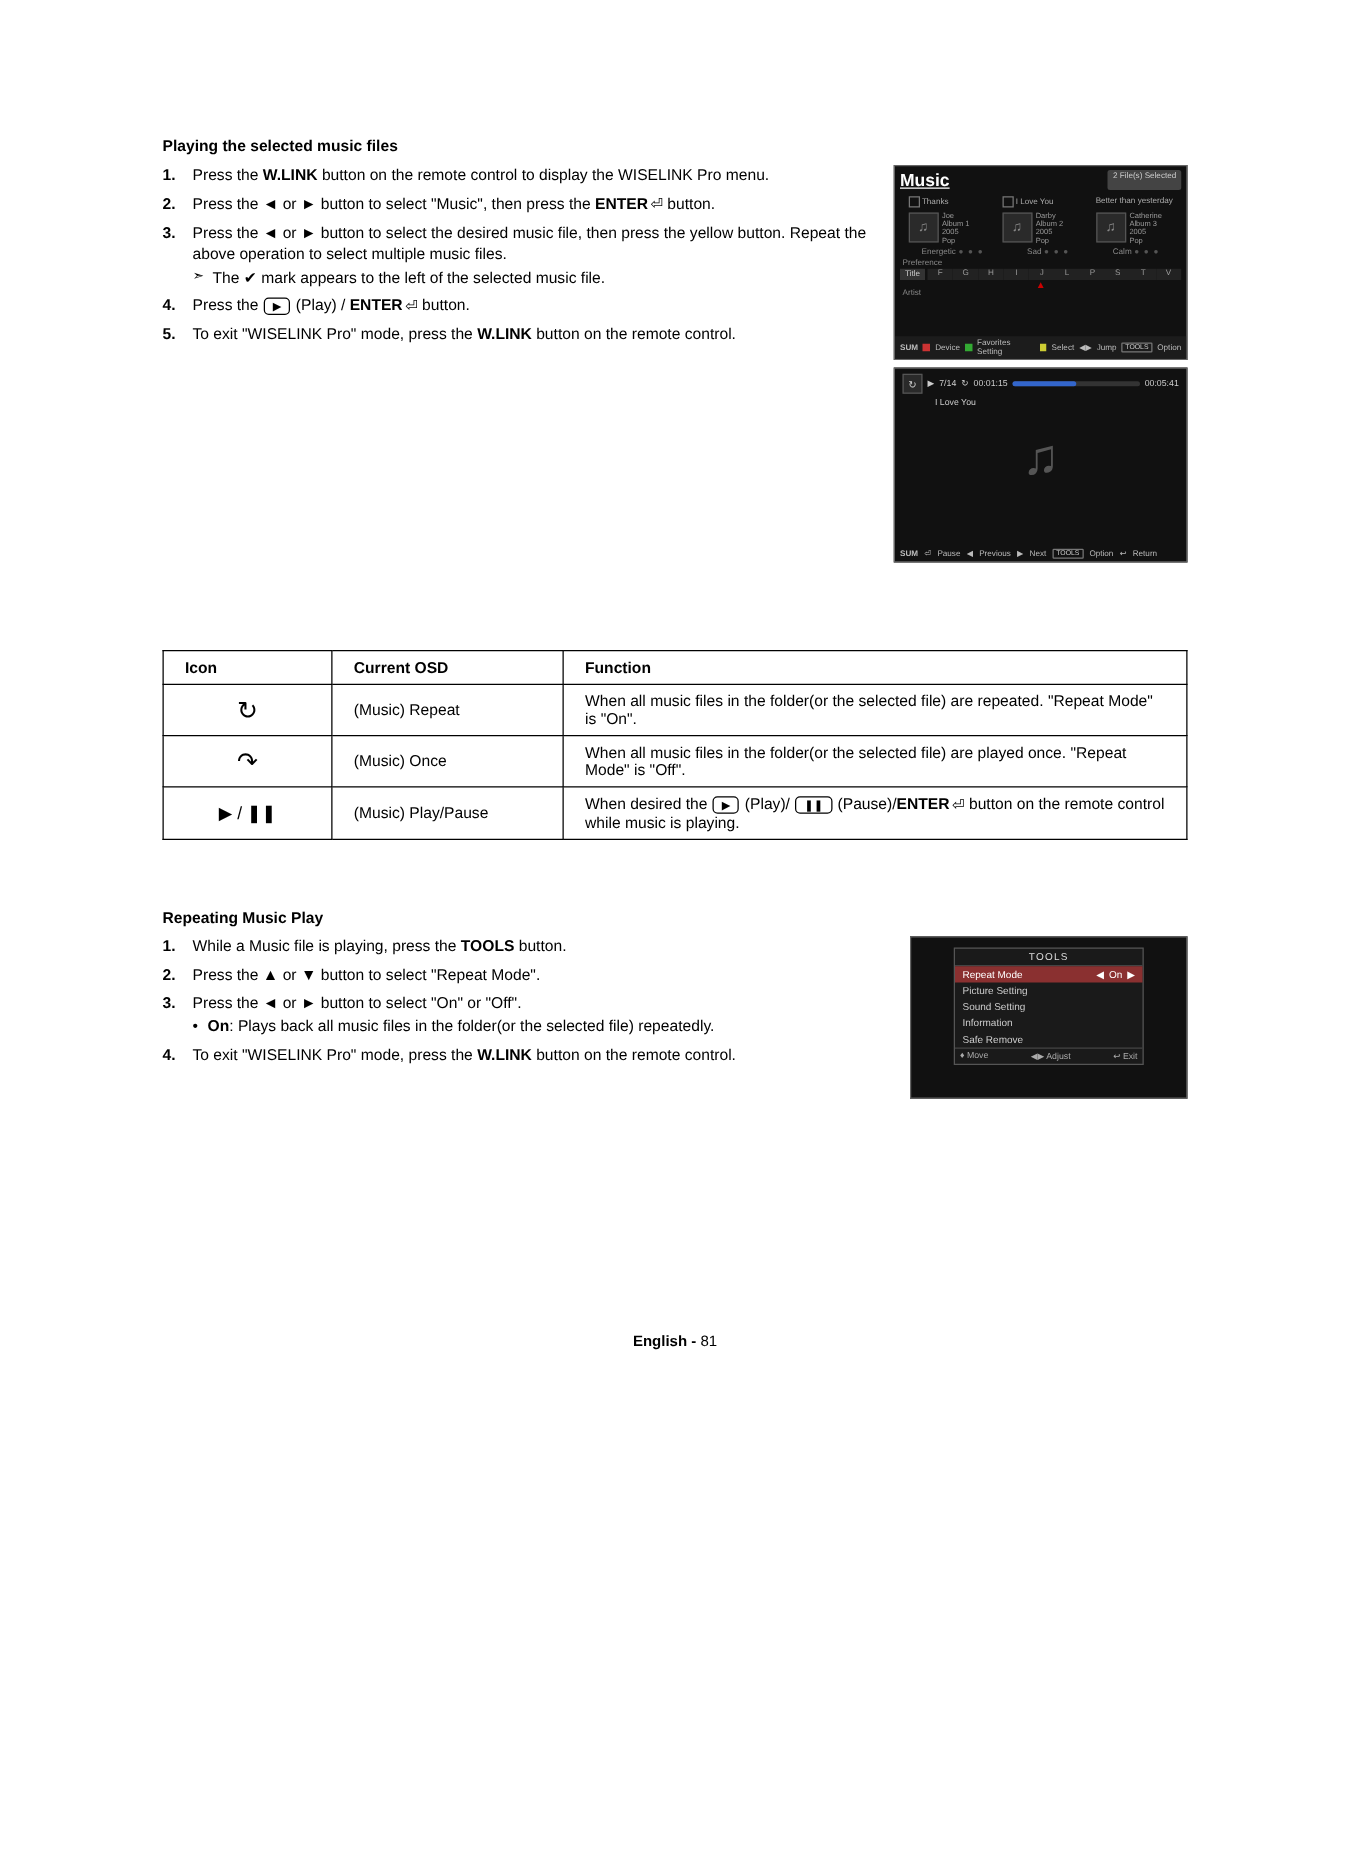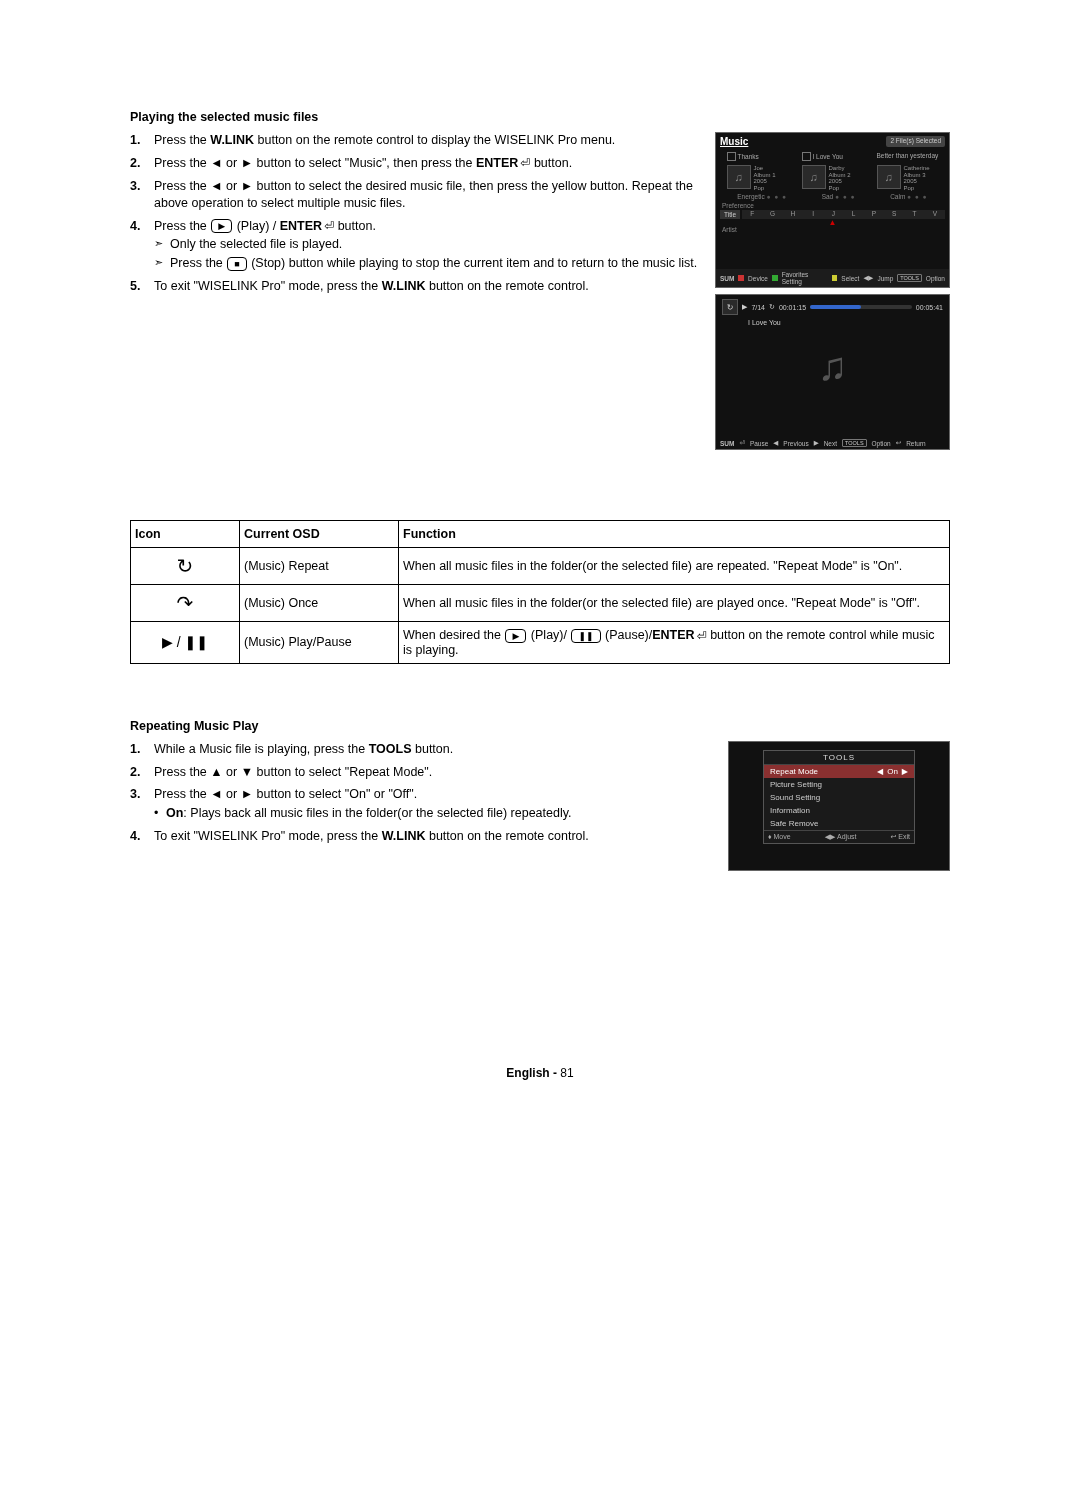--- a/index.html
+++ b/index.html
@@ -108,21 +108,21 @@
     border: 1px solid #666;
     background: #111;
     color: #ddd;
     font-size: 7.5px;
     box-sizing: border-box;
     position: relative;
     overflow: hidden;
   }
   .shot1 { height: 156px; margin-bottom: 6px; }
   .shot1 .titlebar { display:flex; justify-content:space-between; padding:3px 4px; }
-  .shot1 .titlebar .t { font-weight:bold; color:#fff; font-size:10px;text-decoration:underline; }
+  .shot1 .titlebar .t { font-weight:bold; color:#fff; font-size:14px;text-decoration:underline; }
   .shot1 .badge { background:#444; border-radius:2px; padding:1px 4px; font-size:6.5px; color:#ccc; }
   .shot1 .row { display:flex; justify-content:space-around; padding:2px 4px 0 4px; }
   .shot1 .card { width:62px; text-align:center; }
   .shot1 .card .hdr { display:flex; align-items:center; gap:2px; color:#aaa; font-size:6.5px; }
   .shot1 .card .hdr .chk { width:7px; height:7px; border:1px solid #777; }
   .shot1 .card .tile { display:flex; gap:3px; margin-top:2px; }
   .shot1 .card .tile .thumb { width:22px; height:22px; background:#2a2a2a; border:1px solid #555; display:flex; align-items:center; justify-content:center; color:#888; font-size:11px; }
   .shot1 .card .tile .meta { text-align:left; color:#999; font-size:6px; line-height:1.1; }
   .shot1 .moodrow { display:flex; justify-content:space-around; padding:0 4px; margin-top:2px; }
   .shot1 .mood { color:#888; font-size:6.5px; display:flex; gap:2px; align-items:center; }
@@ -149,21 +149,21 @@
   
   .info-section { margin-top: 70px; }
   table.icons {
     border-collapse: collapse;
     width: 100%;
     margin-top: 8px;
     font-size: 12.5px;
   }
   table.icons th, table.icons td {
     border: 1px solid #000;
-    padding: 6px 4px;
+    padding: 6px 17px;
     text-align: left;
     vertical-align: middle;
   }
   table.icons th { font-weight: bold; }
   table.icons td.icon-cell { text-align:center; font-size:20px; width:100px; }
   table.icons td.osd-cell { width:150px; }
 
   
   .repeat-section { margin-top: 55px; }
   .repeat-section .rt-block { display:flex; gap:12px; }
@@ -203,32 +203,29 @@
         <li>
           <span class="num">2.</span>
           <span class="body">
             <span>Press the ◄ or ► button to select "Music", then press the </span><b>ENTER</b><span class="enter-glyph">⏎</span><span> button.</span>
           </span>
         </li>
         <li>
           <span class="num">3.</span>
           <span class="body">
             <span>Press the ◄ or ► button to select the desired music file, then press the yellow button. Repeat the above operation to select multiple music files.</span>
+            <ul class="sub">
+              <li>The ✔ mark appears to the left of the selected music file.</li>
+            </ul>
           </span>
         </li>
         <li>
           <span class="num">4.</span>
           <span class="body">
             <span>Press the </span><span class="key-btn">▶</span><span> (Play) / </span><b>ENTER</b><span class="enter-glyph">⏎</span><span> button.</span>
-            <ul class="sub">
-              <li>Only the selected file is played.</li>
-              <li>
-                <span>Press the </span><span class="key-btn">■</span><span> (Stop) button while playing to stop the current item and to return to the music list.</span>
-              </li>
-            </ul>
           </span>
         </li>
         <li>
           <span class="num">5.</span>
           <span class="body">
             <span>To exit "WISELINK Pro" mode, press the </span><b>W.LINK</b><span> button on the remote control.</span>
           </span>
         </li>
       </ol>
     </div>

